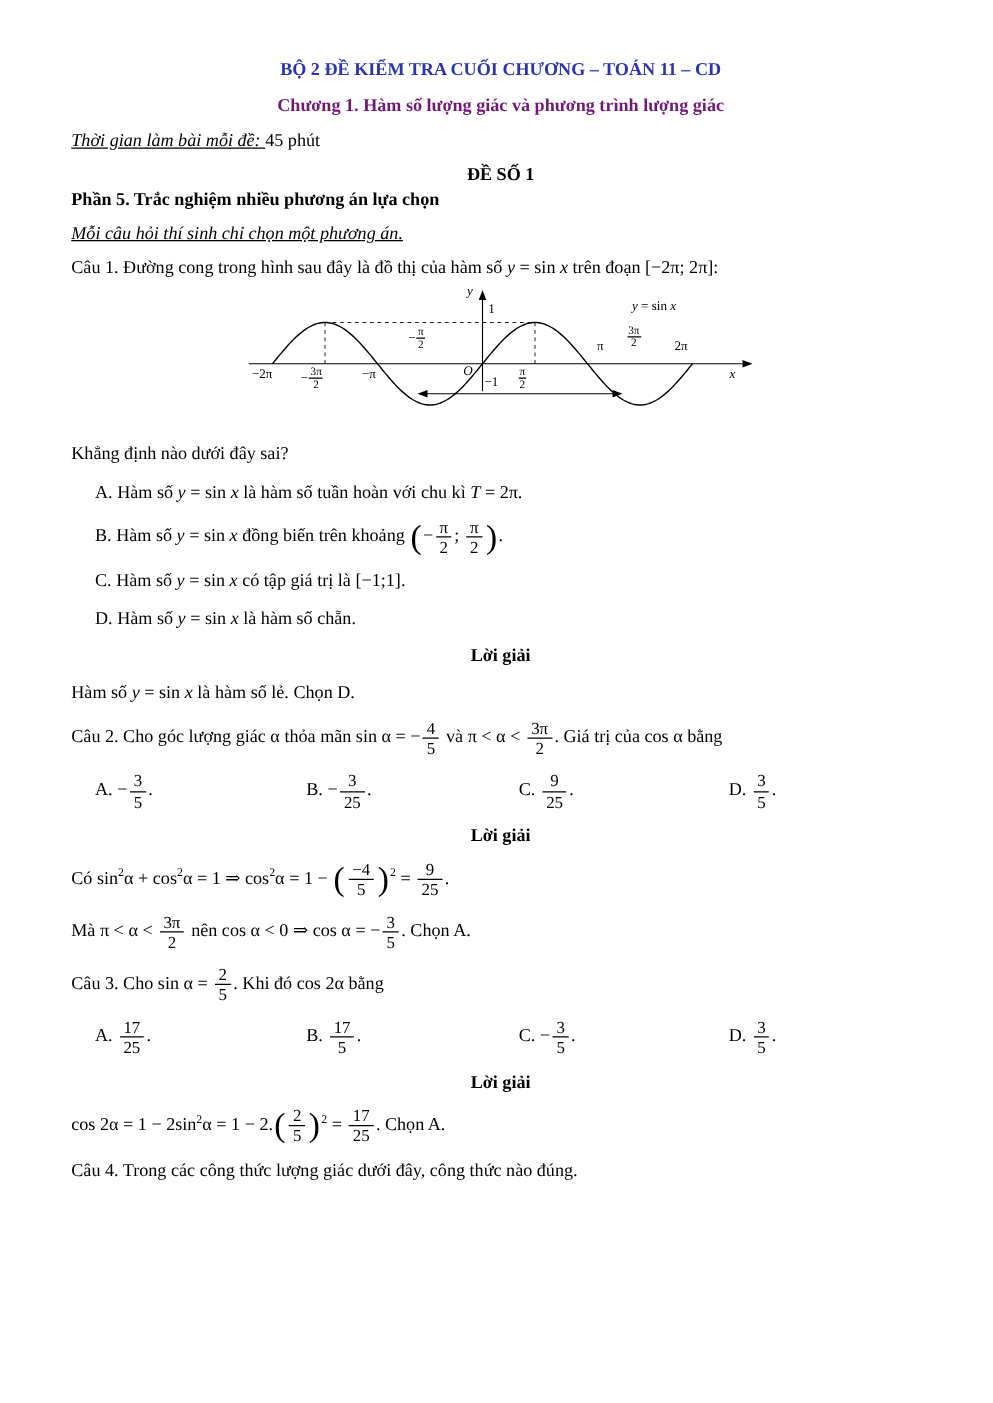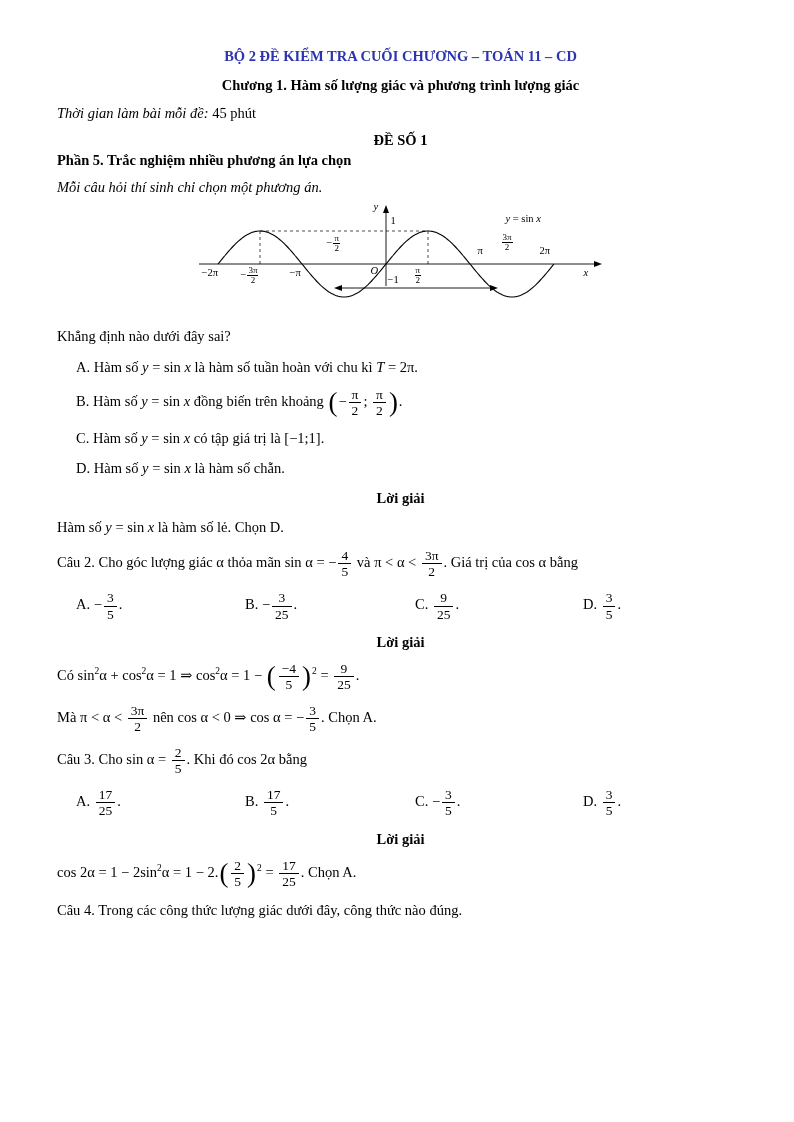--- a/index.html
+++ b/index.html
@@ -6,21 +6,21 @@
   html,body { background:#ffffff; }
   body {
     width:794px; height:1122px; margin:0 auto;
     font-family:"Liberation Serif","DejaVu Serif",serif;
     font-size:14.5px; color:#000;
   }
   .page { padding:46px 50px 20px 57px; }
   p { margin:0 0 7px; line-height:1.38; }
   .center { text-align:center; }
   .bold { font-weight:bold; }
-  .i { font-style:italic; }
+  .i { font-style:italic;text-decoration:underline; }
   .m { font-style:italic; }
   sup { font-size:9.5px; }
   .title { font-weight:bold; margin-bottom:9px; }
   .subtitle { font-weight:bold; margin-bottom:8px; }
   .examno { margin-bottom:0; }
   .qstem { margin-top:3px; }
   .opt { margin:0 0 10px 19px; }
   .optrow { display:grid; grid-template-columns:169px 170px 168px auto;
             margin:2px 0 10px 19px; align-items:center; }
   .solhead { margin:2px 0 9px; }
@@ -43,28 +43,29 @@
   .ax { stroke:#000; stroke-width:0.9; }
   .dash { stroke:#000; stroke-width:0.7; stroke-dasharray:3 3; }
   .curve { stroke:#000; stroke-width:1.1; fill:none; }
 </style>
 </head>
 <body>
 
 <div class="page">
 
   <p class="center title" style="color: rgb(45, 53, 174);">BỘ 2 ĐỀ KIỂM TRA CUỐI CHƯƠNG – TOÁN 11 – CD</p>
-  <p class="center subtitle" style="color: #000000;">Chương 1. Hàm số lượng giác và phương trình lượng giác</p>
+  <p class="center subtitle" style="color: #701a75;">Chương 1. Hàm số lượng giác và phương trình lượng giác</p>
 
   <p><span class="i">Thời gian làm bài mỗi đề: </span><span>45 phút</span></p>
 
   <p class="center bold examno">ĐỀ SỐ 1</p>
   <p class="bold">Phần 5. Trắc nghiệm nhiều phương án lựa chọn</p>
   <p class="i">Mỗi câu hỏi thí sinh chỉ chọn một phương án.</p>
 
+  <p class="qstem"><span class="b">Câu 1.</span><span> Đường cong trong hình sau đây là đồ thị của hàm số </span><span class="m">y</span><span> = sin </span><span class="m">x</span><span> trên đoạn [−2π; 2π]:</span></p>
 
   <div class="graph">
     <svg width="420" height="112" viewBox="0 0 420 112">
       <line class="ax" x1="8" y1="60" x2="403" y2="60"></line>
       <polygon points="403,57 411,60 403,63"></polygon>
       <line class="ax" x1="195" y1="7" x2="195" y2="82"></line>
       <polygon points="192,9 195,1 198,9"></polygon>
       <line class="dash" x1="69" y1="27" x2="237" y2="27"></line>
       <line class="dash" x1="69" y1="27" x2="69" y2="60"></line>
       <line class="dash" x1="237" y1="27" x2="237" y2="60"></line>

